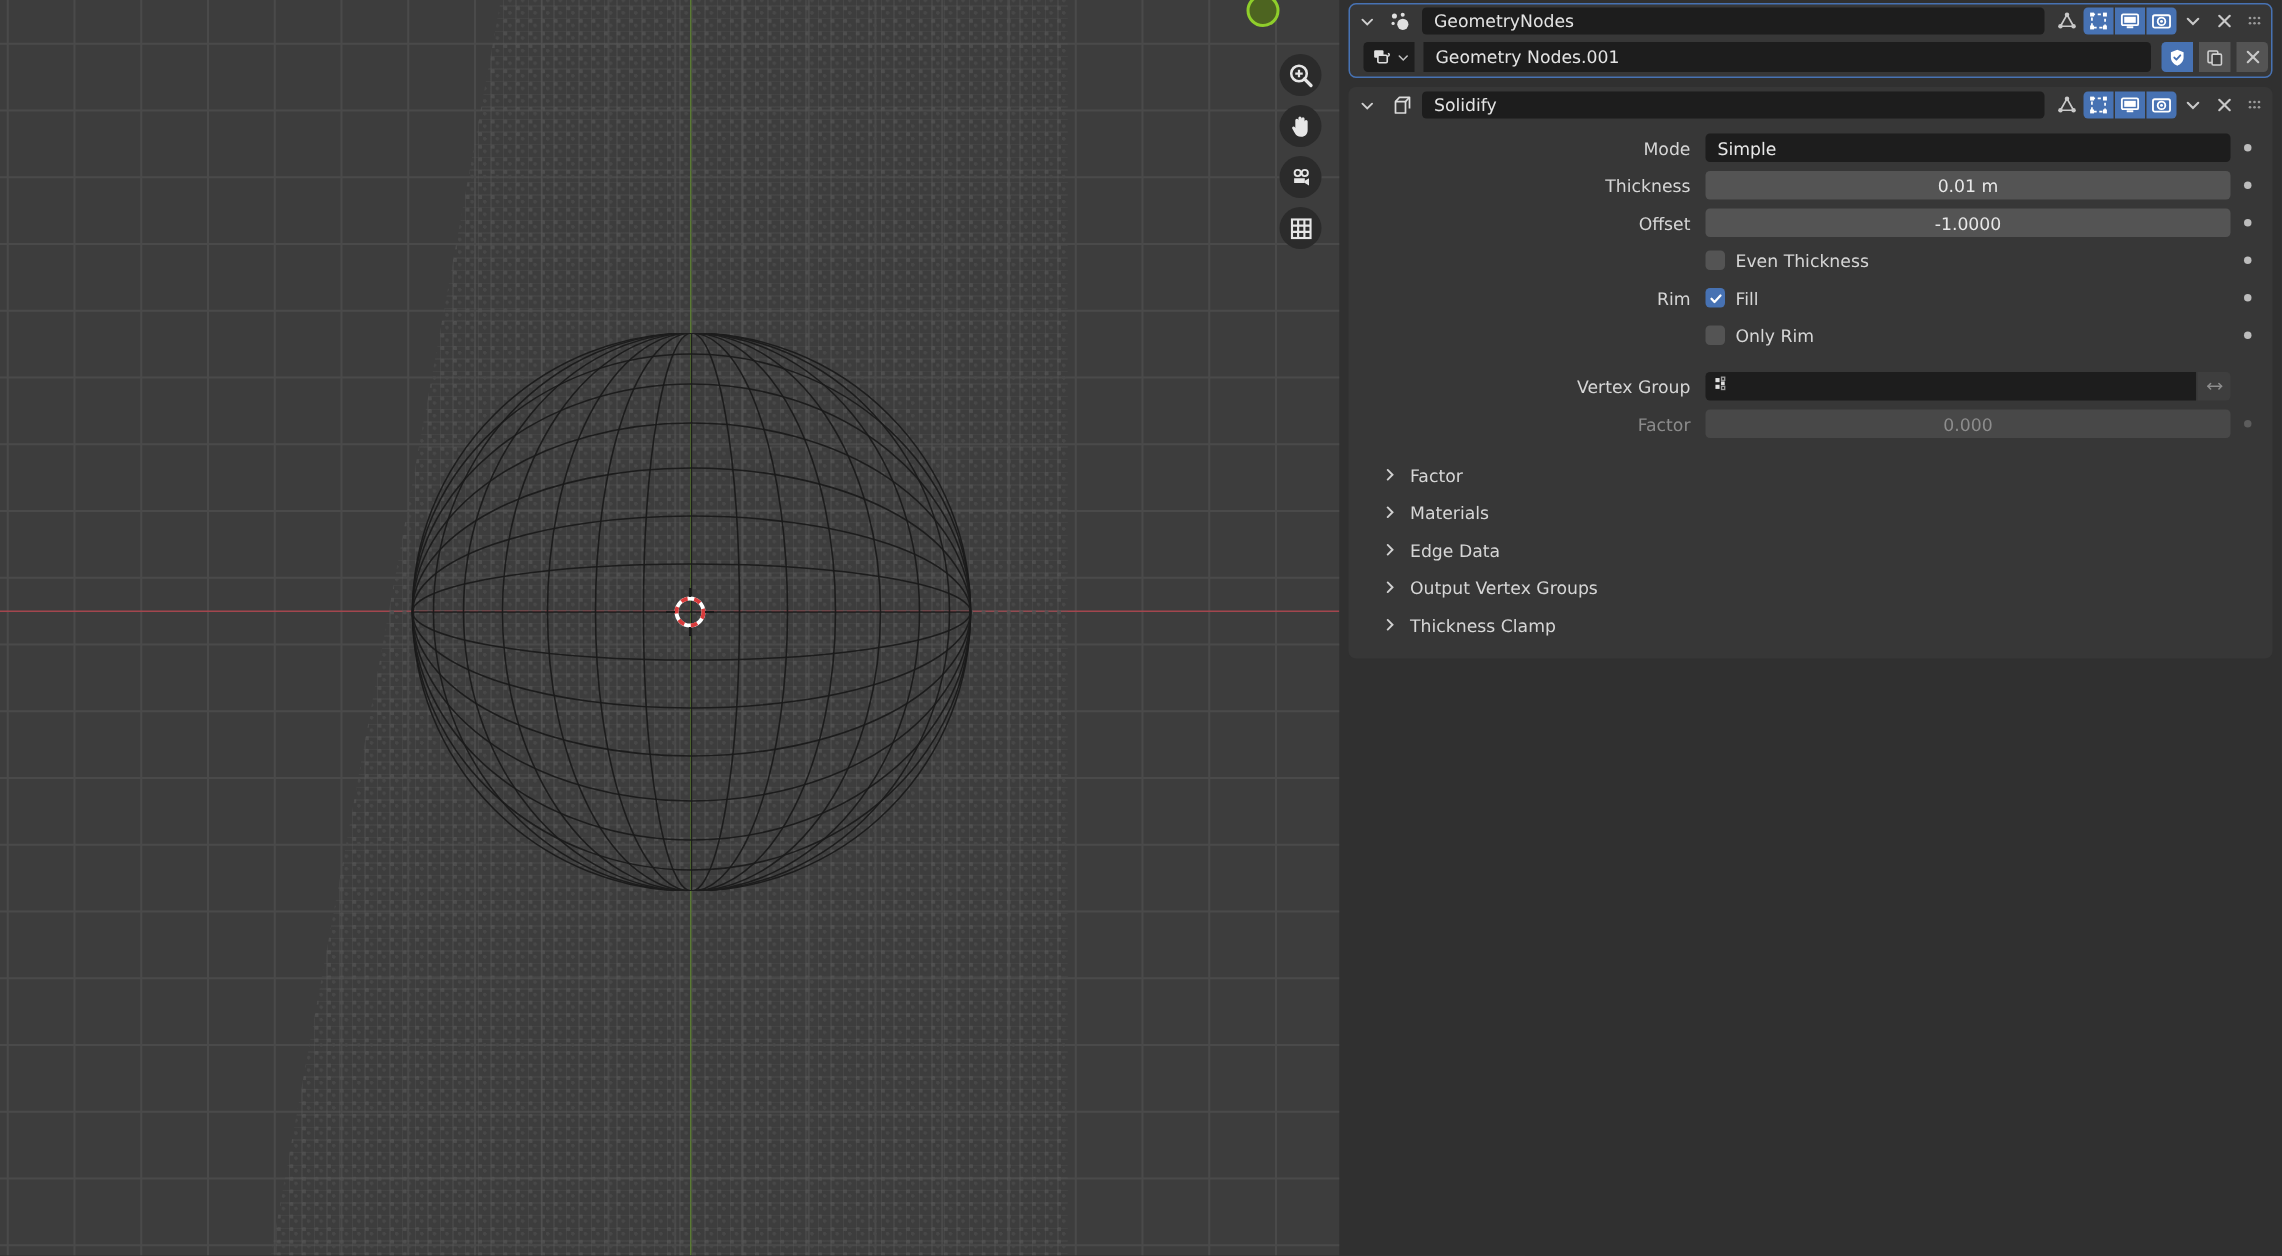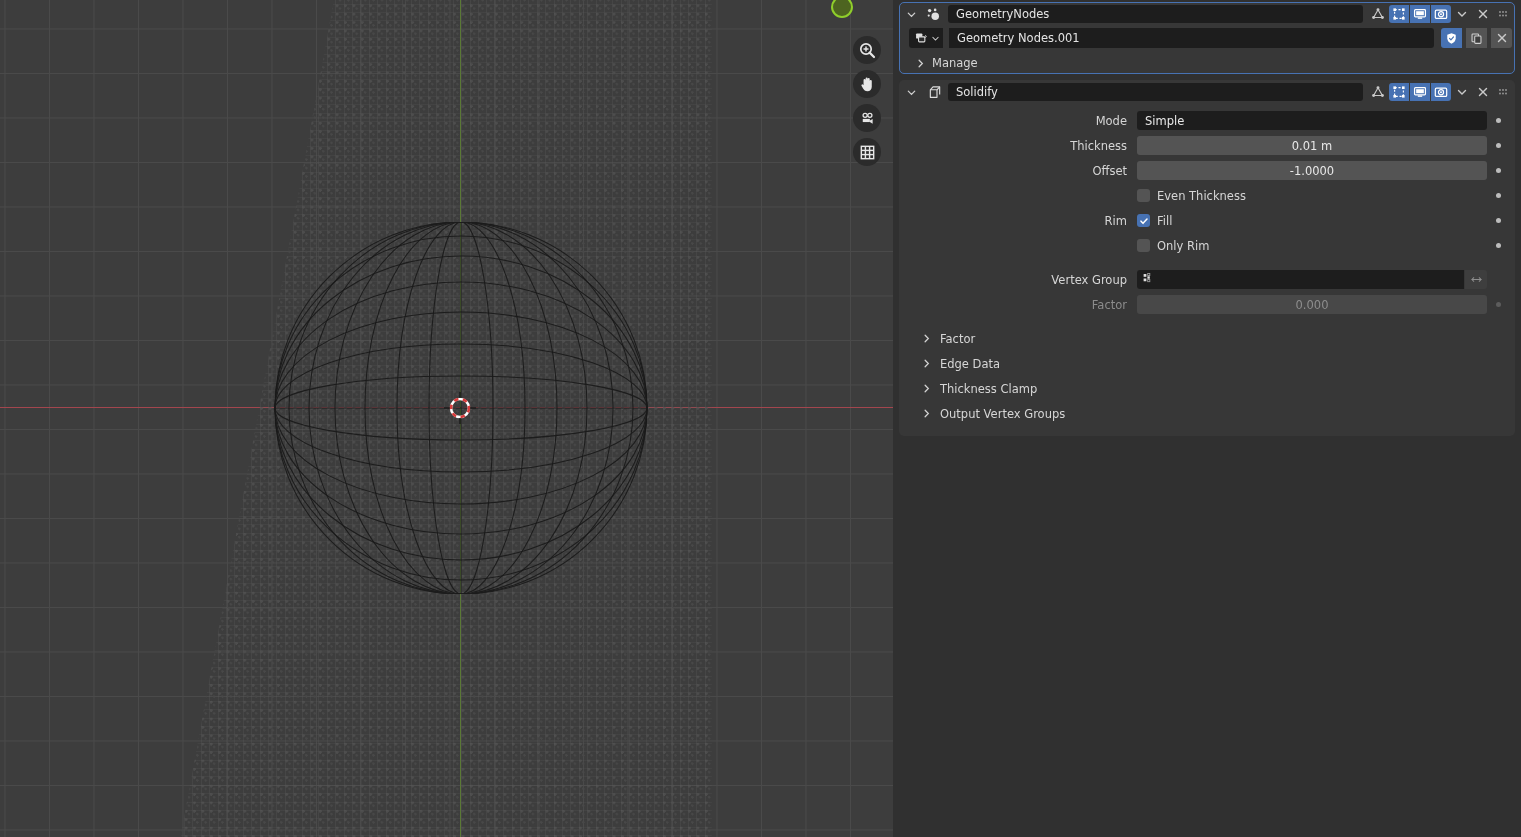--- a/index.html
+++ b/index.html
@@ -469,28 +469,20 @@
           </svg>
         </span>
         <span class="nbtn last">
           <svg width="12" height="12" viewBox="0 0 12 12">
             <line x1="2.5" y1="2.5" x2="9.5" y2="9.5" stroke="#c9c9c9" stroke-width="1.4" stroke-linecap="round"></line>
             <line x1="9.5" y1="2.5" x2="2.5" y2="9.5" stroke="#c9c9c9" stroke-width="1.4" stroke-linecap="round"></line>
           </svg>
         </span>
       </div>
 
-      <div class="sub-row">
-        <span>
-          <svg width="11" height="11" viewBox="0 0 12 12">
-              <path d="M4.5 2.5L8 6l-3.5 3.5" fill="none" stroke="#d0d0d0" stroke-width="1.4" stroke-linecap="round"></path>
-            </svg>
-        </span>
-        <span class="lbl">Manage</span>
-      </div>
     </div>
 
     <div class="mod-panel">
 
       <div class="mod-header">
         <span class="chev">
           <svg width="11" height="11" viewBox="0 0 12 12">
               <path d="M2.5 4.5L6 8l3.5-3.5" fill="none" stroke="#d0d0d0" stroke-width="1.4" stroke-linecap="round"></path>
             </svg>
         </span>
@@ -695,36 +687,44 @@
               </svg>
           </span>
           <span class="sl">Factor</span>
         </div>
         <div class="sect-row">
           <span>
             <svg width="11" height="11" viewBox="0 0 12 12">
                 <path d="M4.5 2.5L8 6l-3.5 3.5" fill="none" stroke="#d0d0d0" stroke-width="1.4" stroke-linecap="round"></path>
               </svg>
           </span>
-          <span class="sl">Edge Data</span>
+          <span class="sl">Materials</span>
         </div>
         <div class="sect-row">
           <span>
             <svg width="11" height="11" viewBox="0 0 12 12">
                 <path d="M4.5 2.5L8 6l-3.5 3.5" fill="none" stroke="#d0d0d0" stroke-width="1.4" stroke-linecap="round"></path>
               </svg>
           </span>
-          <span class="sl">Thickness Clamp</span>
+          <span class="sl">Edge Data</span>
         </div>
         <div class="sect-row">
           <span>
             <svg width="11" height="11" viewBox="0 0 12 12">
                 <path d="M4.5 2.5L8 6l-3.5 3.5" fill="none" stroke="#d0d0d0" stroke-width="1.4" stroke-linecap="round"></path>
               </svg>
           </span>
           <span class="sl">Output Vertex Groups</span>
         </div>
+        <div class="sect-row">
+          <span>
+            <svg width="11" height="11" viewBox="0 0 12 12">
+                <path d="M4.5 2.5L8 6l-3.5 3.5" fill="none" stroke="#d0d0d0" stroke-width="1.4" stroke-linecap="round"></path>
+              </svg>
+          </span>
+          <span class="sl">Thickness Clamp</span>
+        </div>
 
       </div>
     </div>
 
   </div>
 </div>
 
 </body></html>

